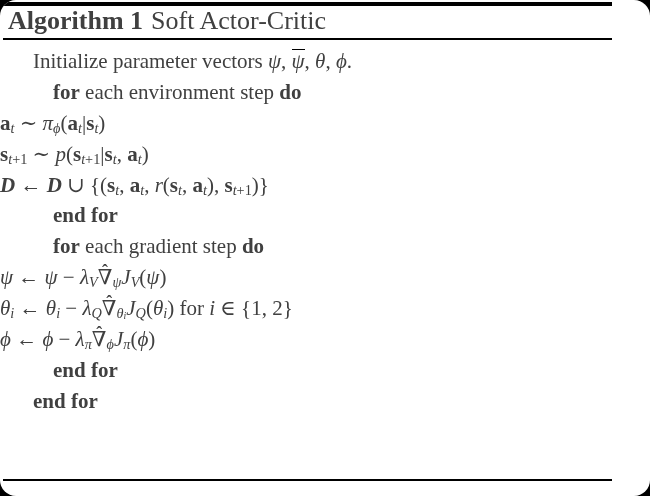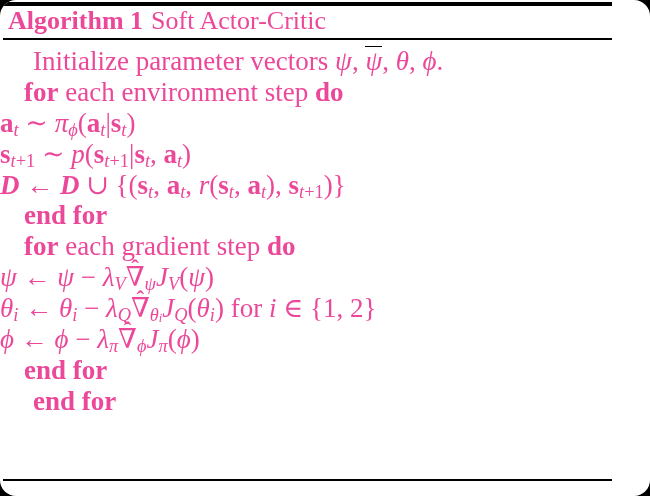--- a/index.html
+++ b/index.html
@@ -11,21 +11,21 @@
     overflow: hidden;
   }
   .page {
     position: absolute;
     inset: 0;
     width: 650px;
     height: 496px;
     background: #ffffff;
     border-radius: 16px;
     overflow: hidden;
-    color: #ec4899;
+    color: #404040;
     font-family: "Liberation Serif", "DejaVu Serif", serif;
   }
   .rule {
     position: absolute;
     left: 3px;
     width: 609px;
     background: #000;
   }
   .rule-top    { top: 2px;   height: 4px; }
   .rule-header { top: 38px;  height: 2px; }
@@ -45,25 +45,25 @@
 
   .body {
     position: absolute;
     top: 46px;
     left: 0;
     right: 0;
   }
   .line {
     height: 30.9px;
     line-height: 30.9px;
-    font-size: 27px;
+    font-size: 21px;
     white-space: nowrap;
   }
   .ind0 { padding-left: 33px; }
-  .ind1 { padding-left: 24px; }
+  .ind1 { padding-left: 53px; }
   .ind2 { }
 
   .line b { font-weight: bold; }
   .line i { font-style: italic; }
 
   
   .mb { font-weight: bold; }
 
   
   .scr { font-style: italic; font-weight: bold; }

